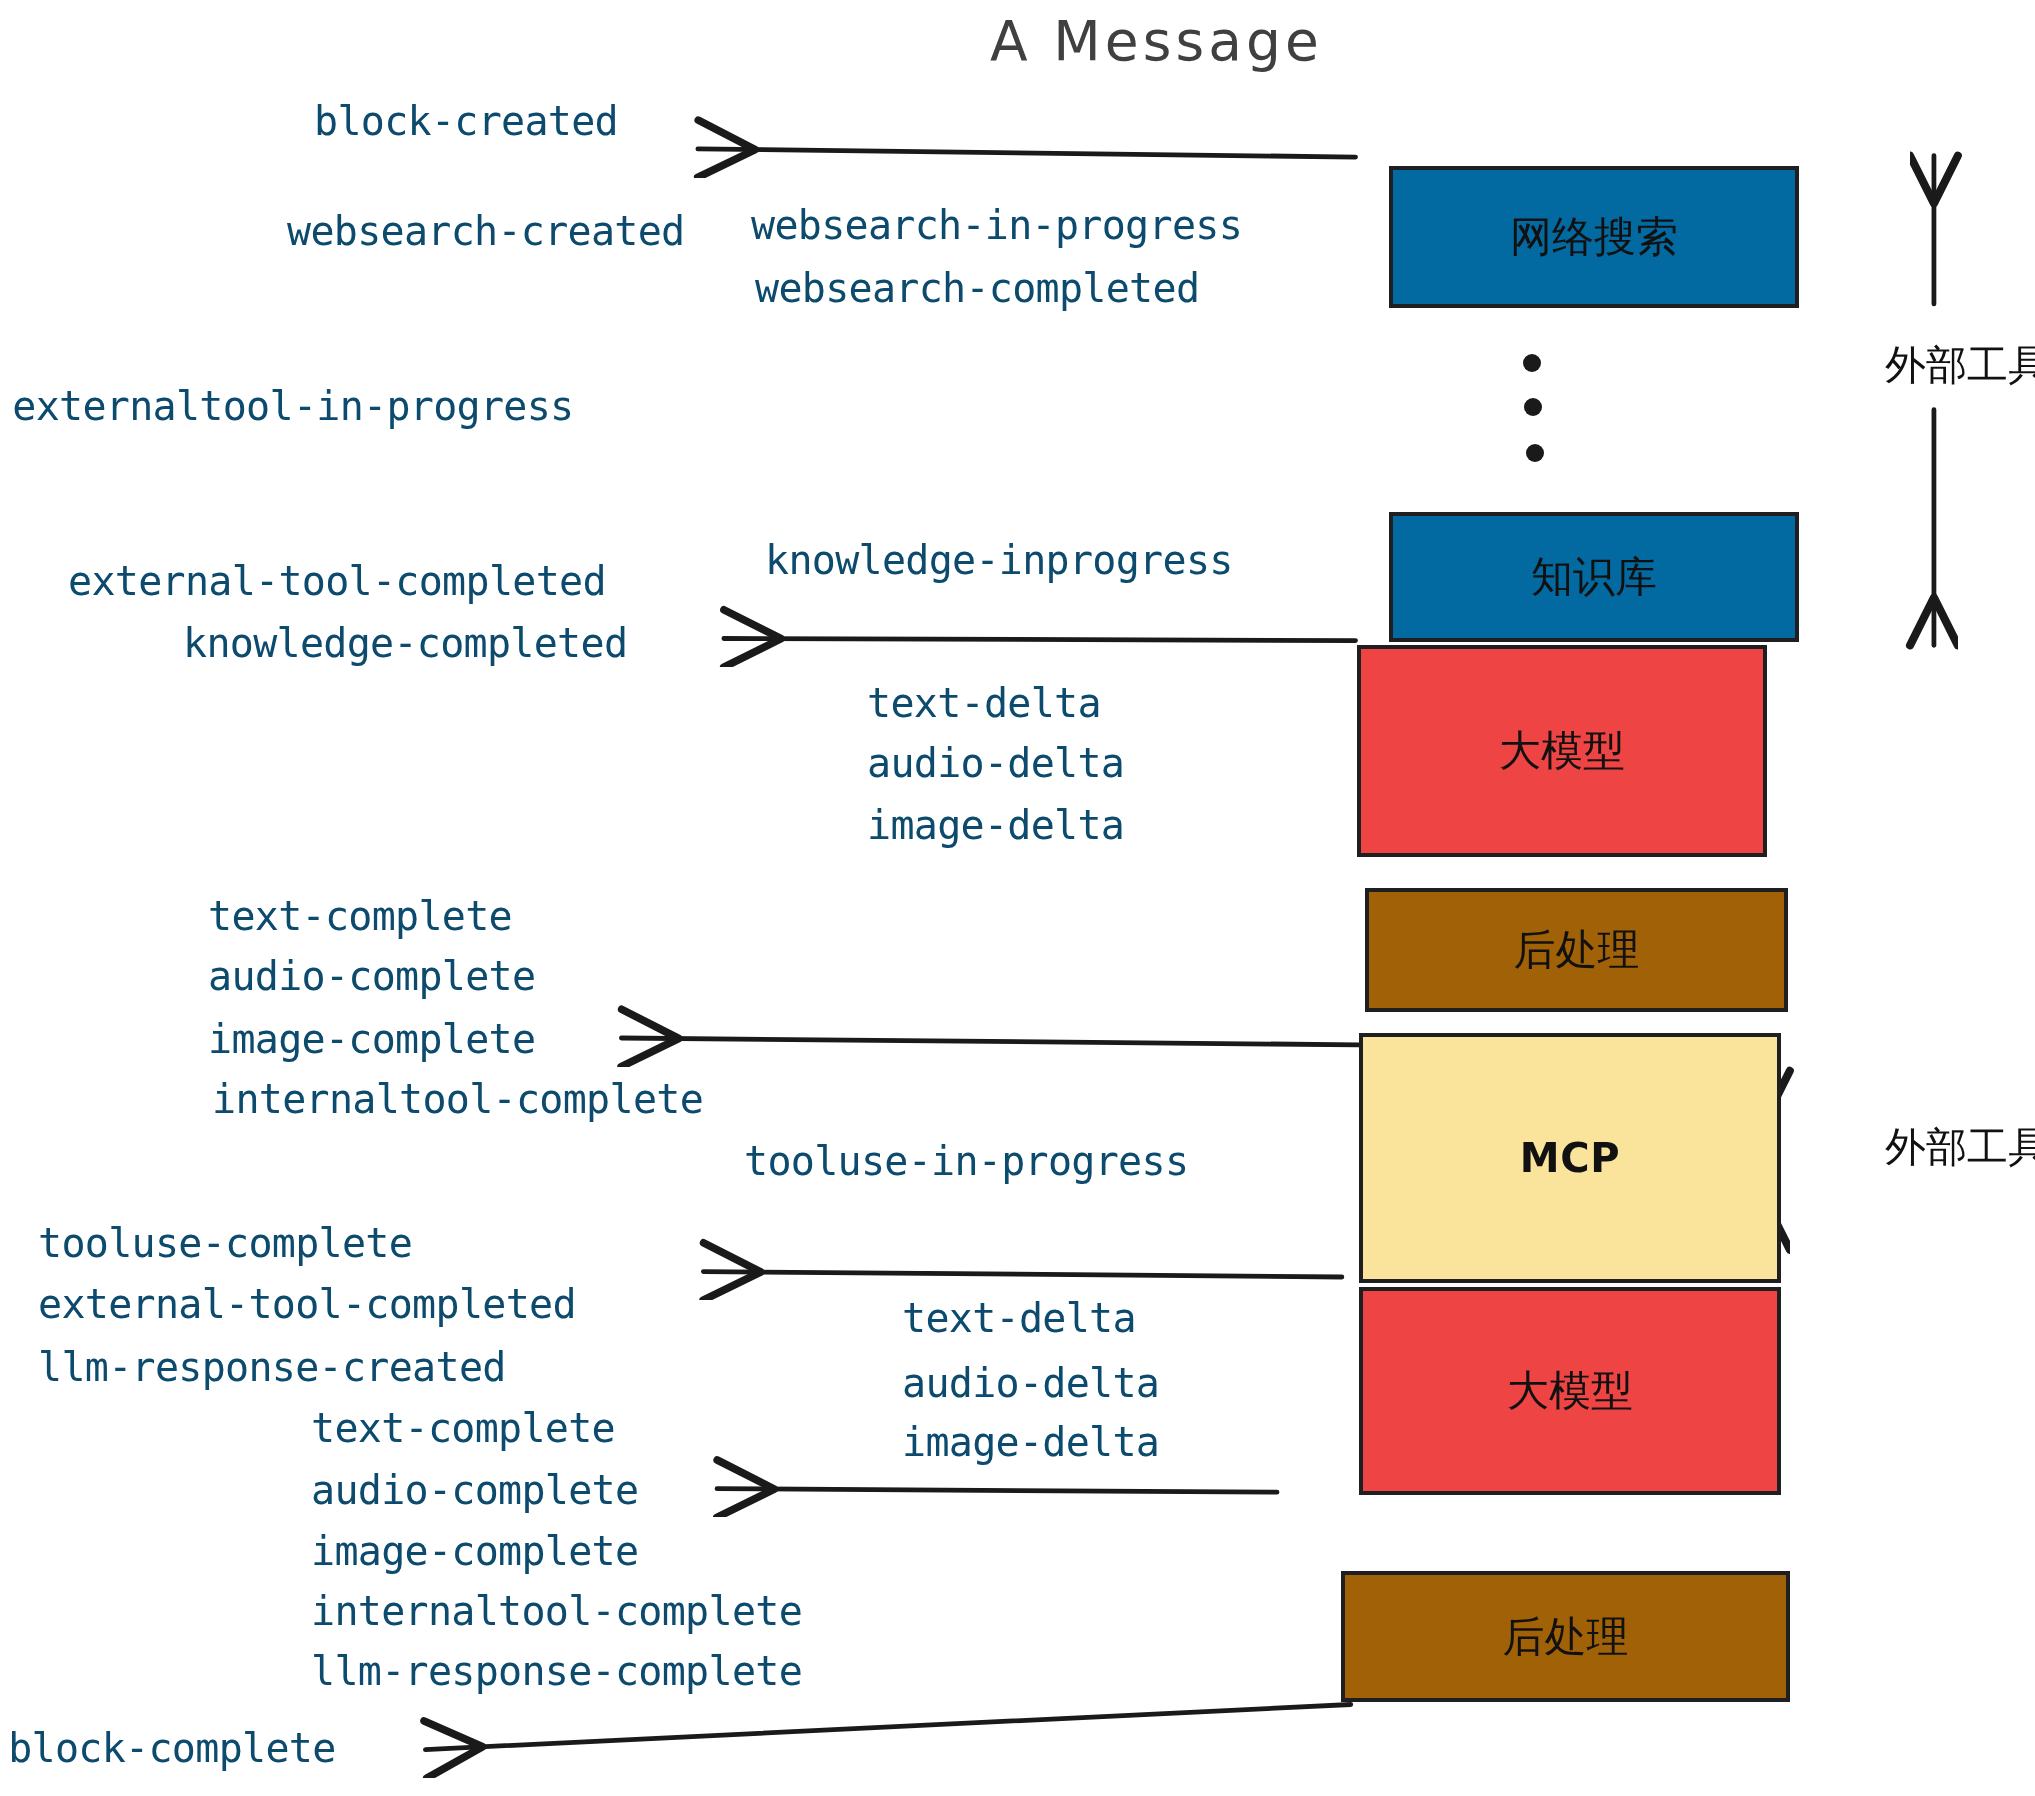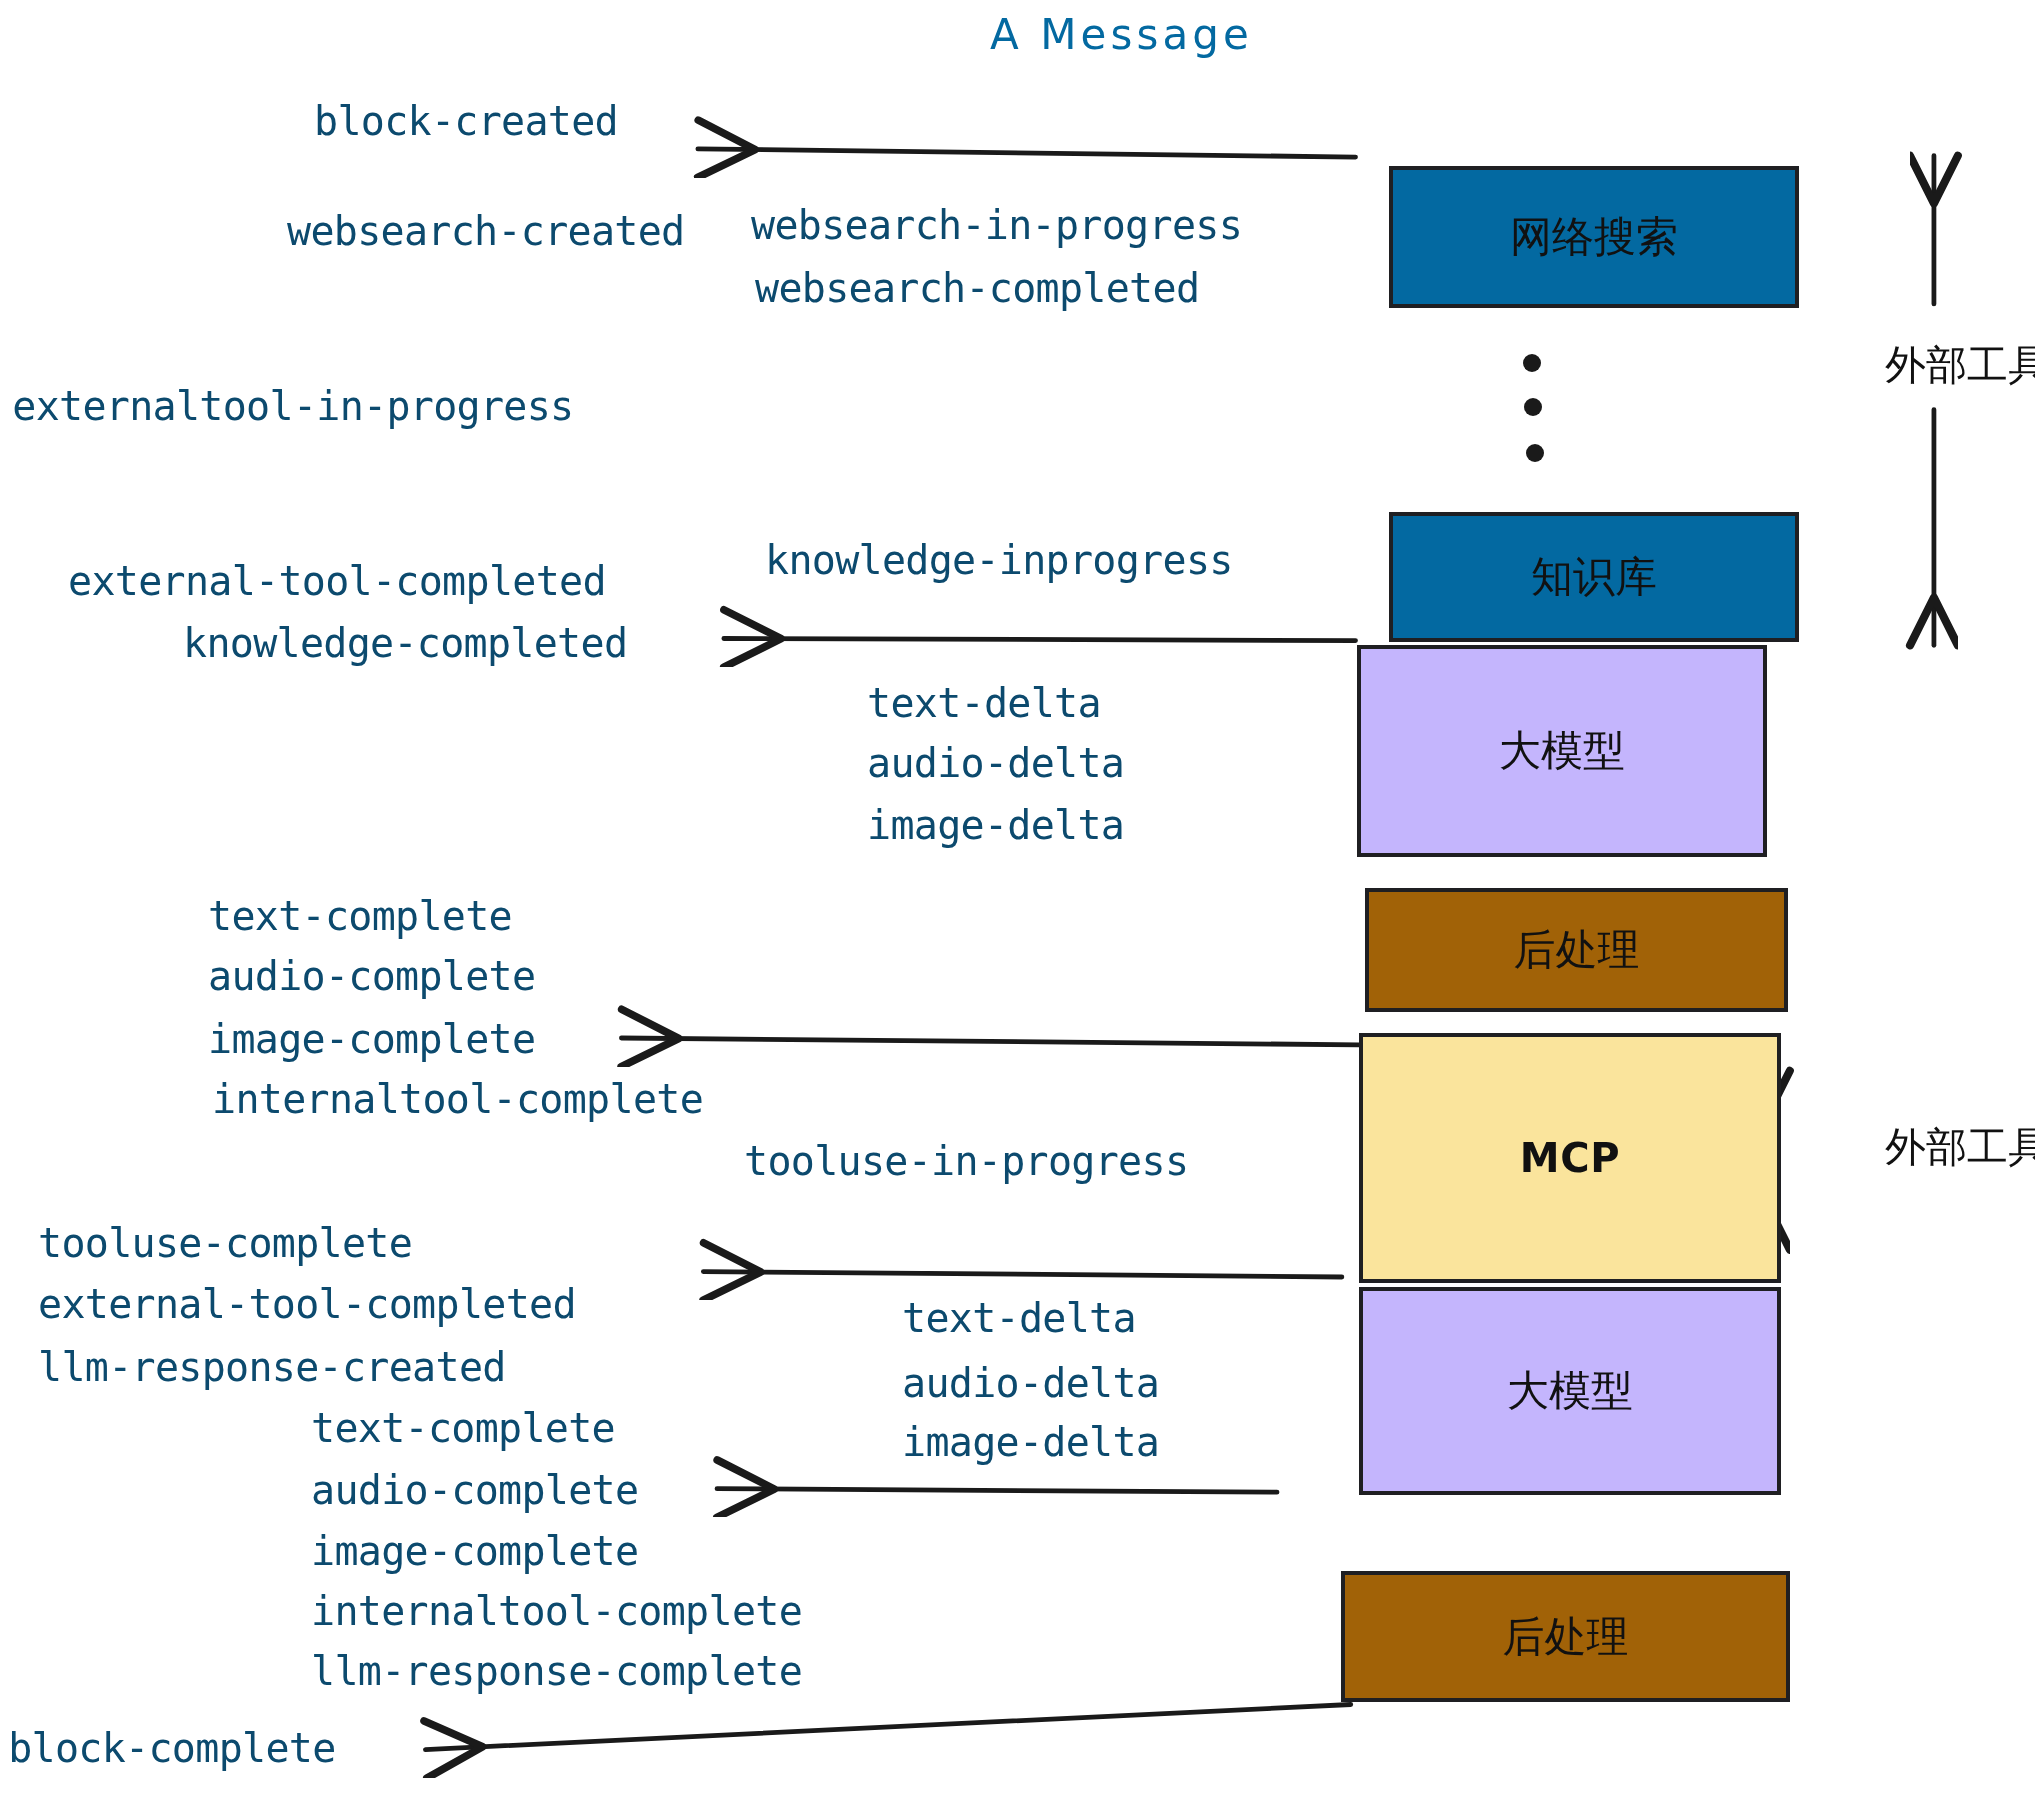--- a/index.html
+++ b/index.html
@@ -22,42 +22,42 @@
     color: #0c4a6e;
     font-family: "DejaVu Sans Mono", "Liberation Mono", monospace;
     font-size: 40px;
     letter-spacing: -0.7px;
     line-height: 1;
   }
   
   .title {
     position: absolute;
     white-space: nowrap;
-    color: #0369a1;
+    color: #404040;
     font-family: "DejaVu Sans", "Liberation Sans", sans-serif;
-    font-size: 42px;
+    font-size: 55px;
     letter-spacing: 4.1px;
     line-height: 1;
   }
   
   .box {
     position: absolute;
     box-sizing: border-box;
     border: 4.1px solid #1f1f22;
     display: flex;
     align-items: center;
     justify-content: center;
     color: #111111;
     font-family: "DejaVu Sans", "Liberation Sans", sans-serif;
     font-size: 42px;
     line-height: 1;
   }
   .box.mcp { font-size: 40px; font-weight: 700; letter-spacing: 0.7px; }
   .box.pink  { background: #0369a1; margin-left: 32px; }
-  .box.green { background: #c4b5fd; }
+  .box.green { background: #ef4444; }
   .box.yellow{ background: #fae49c; }
   .box.plain { background: #a16207; text-align: center; }
   
   .scope-label {
     position: absolute;
     white-space: nowrap;
     color: #111111;
     font-family: "DejaVu Sans", "Liberation Sans", sans-serif;
     font-size: 41px;
     line-height: 1;

